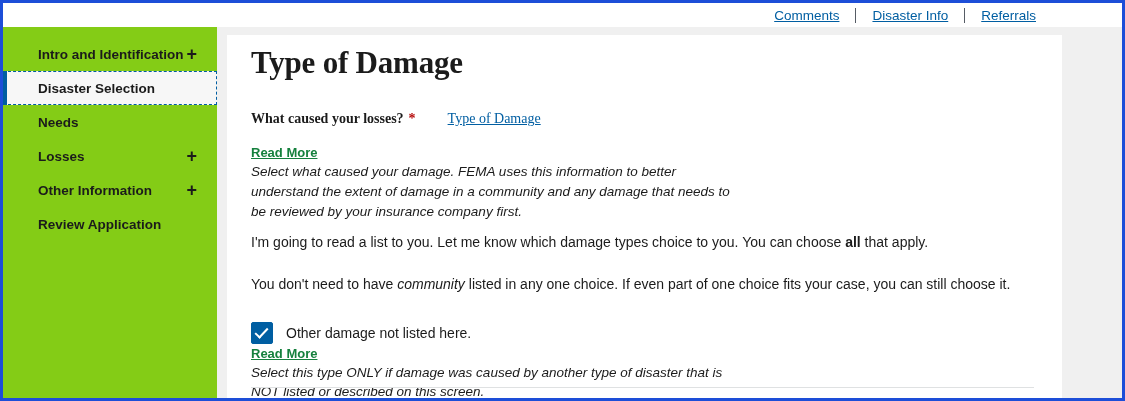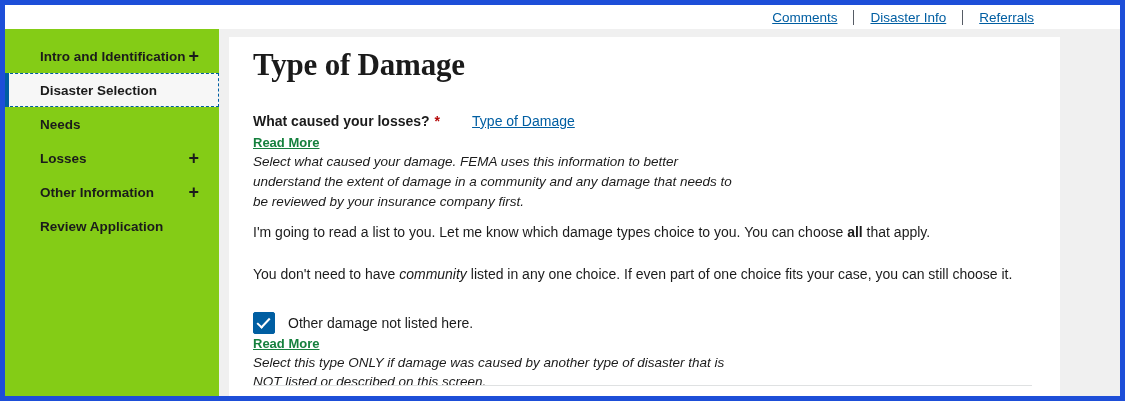--- a/index.html
+++ b/index.html
@@ -14,21 +14,21 @@
     color: #1b1b1b;
     overflow: hidden;
     position: relative;
   }
   .app-frame {
     position: absolute;
     left: 0;
     top: 0;
     width: 1125px;
     height: 401px;
-    border: 5px solid #1d4ed8;
+    border: 3px solid #1d4ed8;
     box-sizing: border-box;
     background: #ffffff;
     overflow: hidden;
   }
   
   .top-bar {
     position: absolute;
     left: 0;
     top: 0;
     width: 100%;
@@ -126,21 +126,22 @@
     font-family: "Liberation Serif", serif;
     font-size: 31px;
     font-weight: bold;
     margin: 0 0 30px 0;
     color: #1b1b1b;
     letter-spacing: -0.2px;
   }
   .question-row {
     display: flex;
     align-items: center;
-    margin-bottom: 4px;
+    margin-bottom: 16px;
+    font-family: Liberation Serif, serif;
   }
   .question-label {
     font-size: 14px;
     font-weight: bold;
     color: #1b1b1b;
   }
   .req-star {
     color: #b50909;
     margin-left: 5px;
     font-size: 14px;

